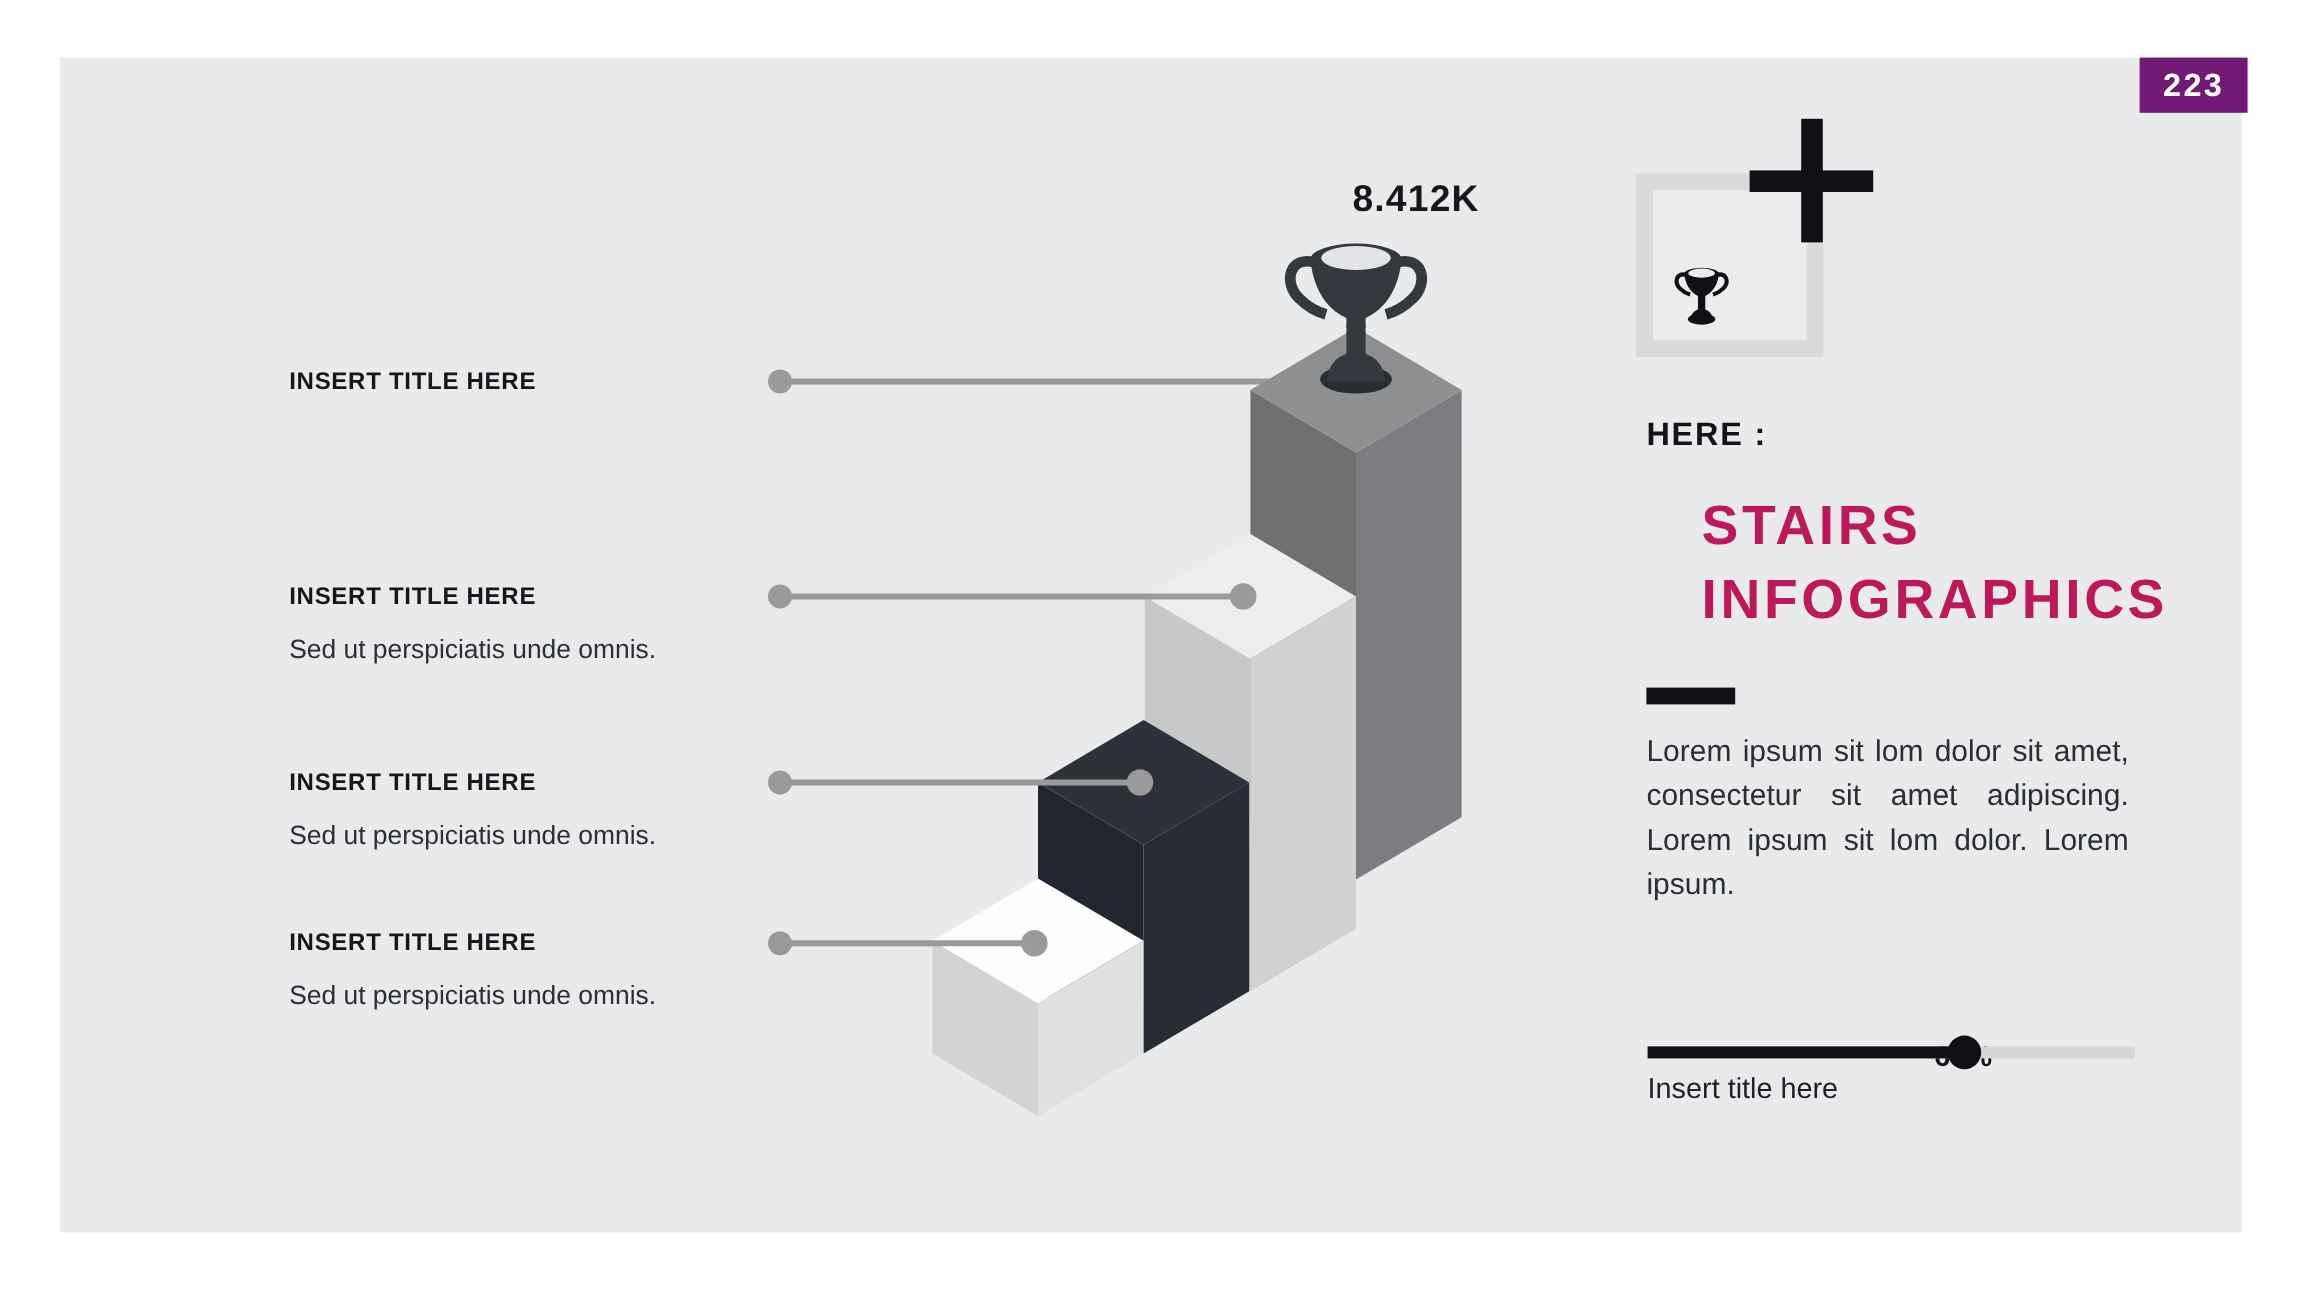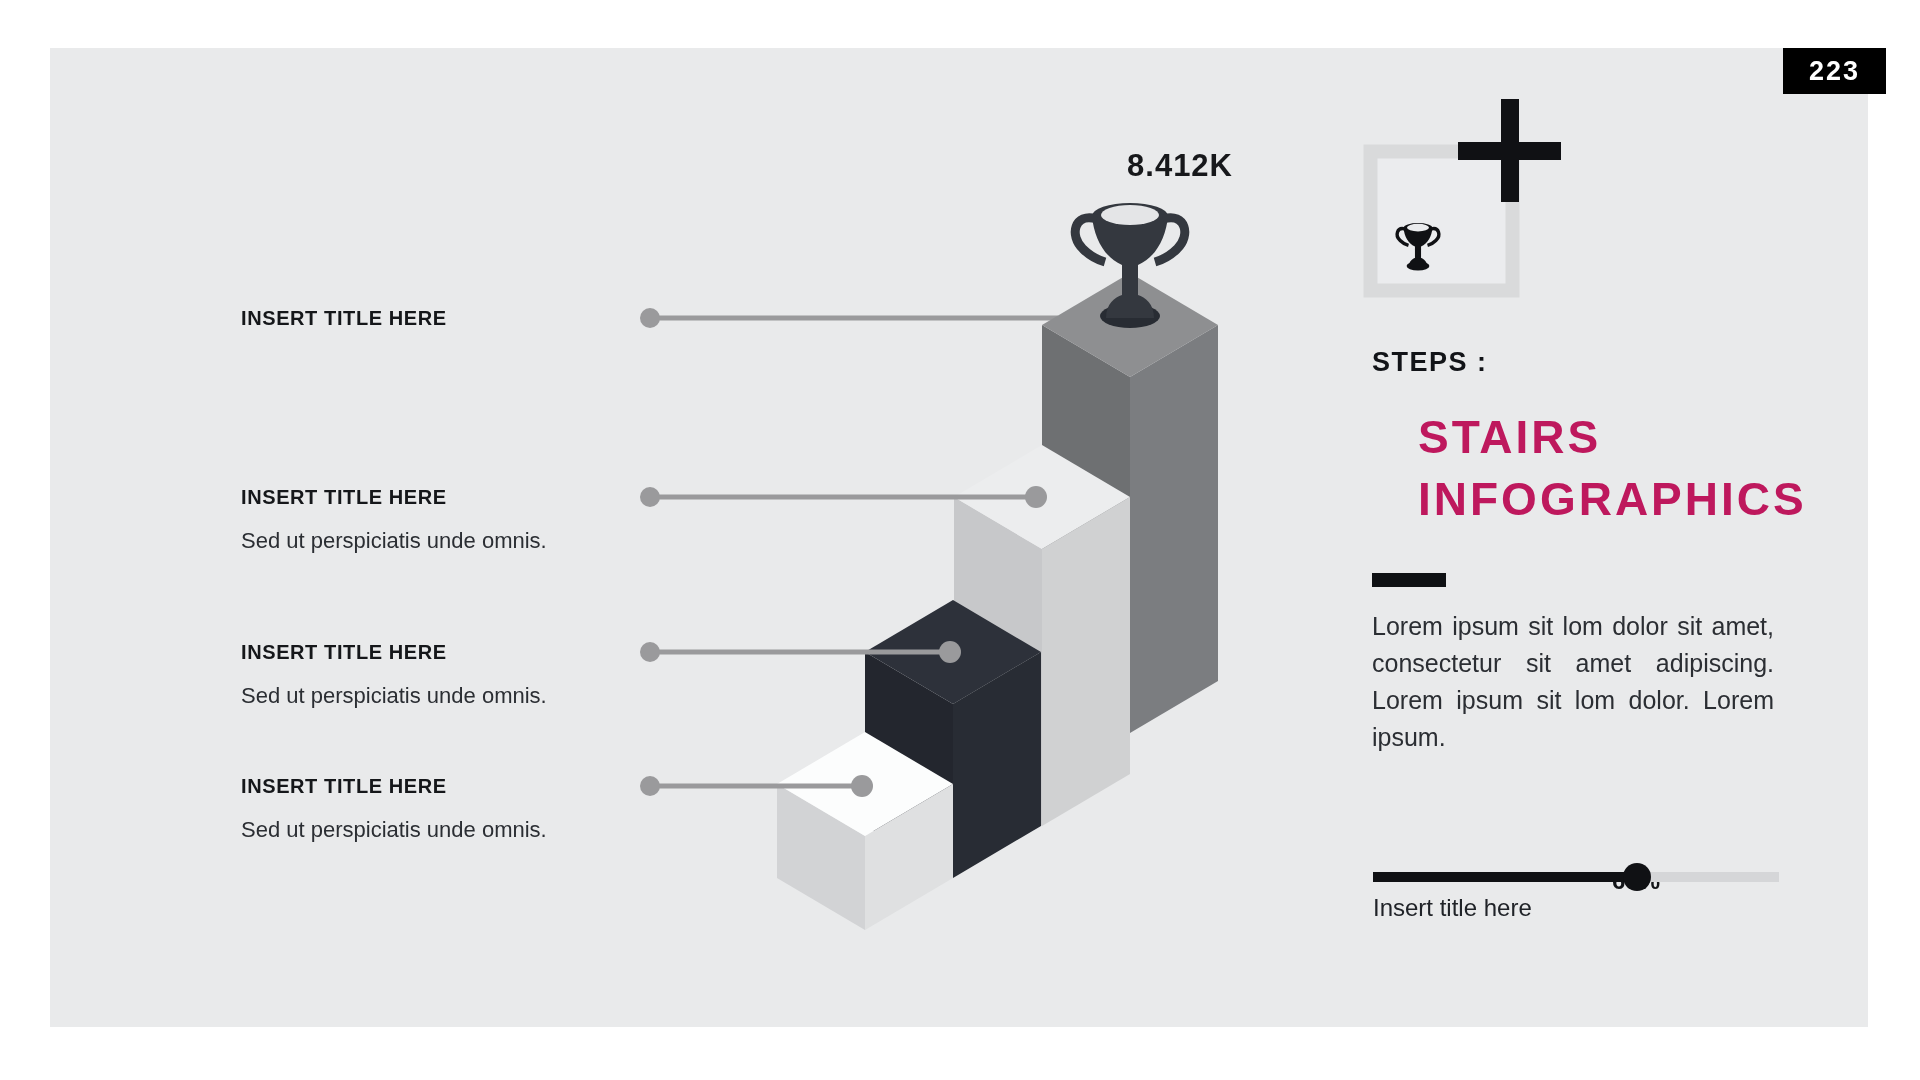--- a/index.html
+++ b/index.html
@@ -3,22 +3,22 @@
 <meta charset="utf-8">
 <style>
   html,body{margin:0;padding:0;}
   body{
     width:1920px;height:1080px;position:relative;overflow:hidden;
     background:#ffffff;
     font-family:"Liberation Sans",sans-serif;
   }
   .slide{position:absolute;left:50px;top:48px;width:1818px;height:979px;background:#e9eaeb;}
   .badge{
-    position:absolute;left:1783px;top:48px;width:103px;height:46px;
-    background:#000000;color:#ffffff;font-size:27px;font-weight:800;letter-spacing:2px;
+    position:absolute;left:1783px;top:48px;width:90px;height:46px;
+    background:#701a75;color:#ffffff;font-size:27px;font-weight:800;letter-spacing:2px;
     display:flex;align-items:center;justify-content:center;
   }
   .step-item{position:absolute;left:241px;width:420px;}
   .step-item .title{
     font-size:20px;font-weight:800;letter-spacing:0.6px;color:#15171a;
     line-height:26px;text-transform:uppercase;
   }
   .step-item .body{
     margin-top:13px;font-size:22px;color:#2b2e33;line-height:35px;
   }
@@ -145,21 +145,21 @@
 
 <svg class="icon-svg" viewBox="1350 85 230 230">
   <rect x="1370.5" y="151.5" width="142" height="139" fill="#ebecee" stroke="#d9dadb" stroke-width="14"></rect>
   <use href="#trophy" transform="translate(1418,266) scale(0.38)" style="color:#101114; --trophy-base:#101114; --trophy-open:#ebecee;"></use>
   <g>
     <rect x="1458" y="142" width="103" height="18" fill="#101114"></rect>
     <rect x="1501" y="99" width="18" height="103" fill="#101114"></rect>
   </g>
 </svg>
 
-<div class="kicker">STEPS :</div>
+<div class="kicker">HERE :</div>
 <div class="panel-title">STAIRS INFOGRAPHICS</div>
 <div class="dash"></div>
 <div class="paragraph">Lorem ipsum sit lom dolor sit amet, consectetur sit amet adipiscing. Lorem ipsum sit lom dolor. Lorem ipsum.</div>
 
 <div class="percent-label">69%</div>
 <div class="slider">
   <div class="slider-fill"></div>
   <div class="slider-handle"></div>
 </div>
 <div class="slider-caption">Insert title here</div>

